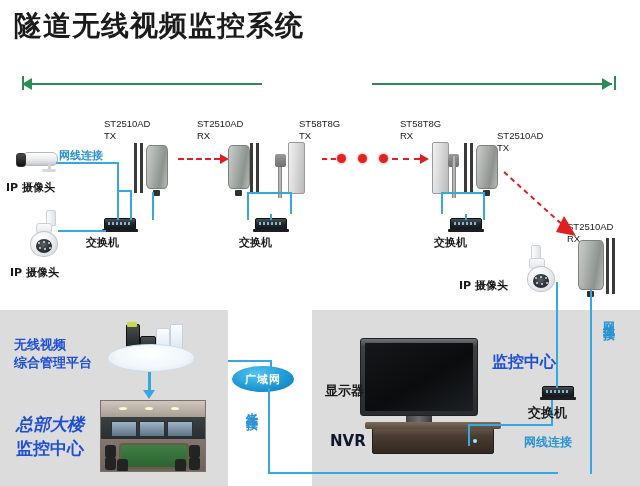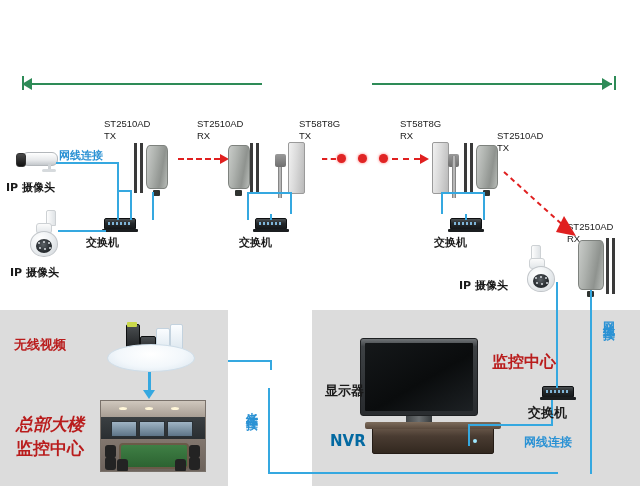--- a/index.html
+++ b/index.html
@@ -19,21 +19,21 @@
   }
 
   
   .greenline{background:#2e8b57;height:2px;}
   .gtxt{color:#2e8b57;font-size:15px;font-weight:bold;}
 
   
   .devlabel{font-size:9.5px;color:#222;line-height:1.25;font-family:"Liberation Sans",sans-serif;}
   .cnlabel{font-size:11px;color:#1a1a1a;font-weight:bold;}
   .bluelabel{color:#2b92d4;font-weight:bold;}
-  .redlabel{color:#b91c1c;font-weight:bold;}
+  .redlabel{color:#1d4ed8;font-weight:bold;}
 
   
   .panel{background:#dcdcdc;}
 
   
   .cable{background:#35a8e0;}
   .cable-v{width:2px;}
   .cable-h{height:2px;}
 
   
@@ -151,20 +151,21 @@
   }
   .wan span{color:#ffffff;font-size:11px;font-weight:bold;letter-spacing:1px;}
 
   .vtext{writing-mode:vertical-rl;text-orientation:upright;letter-spacing:2px;}
 </style>
 </head>
 <body>
 
 <div id="stage">
 
+  <div class="abs nosel" id="title">隧道无线视频监控系统</div>
 
   <div class="abs greenline" style="left:30px;top:83px;width:232px;"></div>
   <div class="abs" style="left:22px;top:78px;width:0;height:0;border-top:6px solid transparent;border-bottom:6px solid transparent;border-right:10px solid #2e8b57;"></div>
   <div class="abs greenline" style="left:22px;top:76px;width:2px;height:14px;"></div>
 
 
   <div class="abs greenline" style="left:372px;top:83px;width:240px;"></div>
   <div class="abs" style="left:602px;top:78px;width:0;height:0;border-top:6px solid transparent;border-bottom:6px solid transparent;border-left:10px solid #2e8b57;"></div>
   <div class="abs greenline" style="left:614px;top:76px;width:2px;height:14px;"></div>
 
@@ -315,20 +316,21 @@
     <div class="abs pole-d" style="left:34px;top:0px;height:56px;"></div>
   </div>
 
   <div class="abs cable cable-v" style="left:556px;top:282px;height:28px;"></div>
   <div class="abs cable cable-v" style="left:590px;top:290px;height:20px;"></div>
 
   <div class="abs panel" style="left:0px;top:310px;width:228px;height:176px;"></div>
   <div class="abs panel" style="left:312px;top:310px;width:328px;height:176px;"></div>
 
   <div class="abs nosel cnlabel redlabel" style="left:14px;top:336px;font-size:13px;">无线视频</div>
+  <div class="abs nosel cnlabel redlabel" style="left:14px;top:354px;font-size:13px;">综合管理平台</div>
 
   <div class="abs" style="left:104px;top:322px;width:92px;height:48px;">
     <div class="abs srv srv-dark" style="left:22px;top:2px;width:12px;height:28px;"></div>
     <div class="abs srv srv-dark" style="left:36px;top:14px;width:14px;height:18px;"></div>
     <div class="abs srv srv-light" style="left:52px;top:6px;width:12px;height:26px;"></div>
     <div class="abs srv srv-light" style="left:66px;top:2px;width:11px;height:30px;"></div>
     <div class="abs" style="left:23px;top:0px;width:10px;height:5px;background:#c9d84a;border-radius:1px;"></div>
     <div class="abs disc" style="left:3px;top:22px;"></div>
   </div>
 
@@ -349,20 +351,23 @@
     <div class="ph-scr" style="left:66px;width:24px;"></div>
     <div class="ph-table"></div>
     <div class="ph-chair" style="left:4px;top:44px;"></div>
     <div class="ph-chair" style="left:4px;top:56px;"></div>
     <div class="ph-chair" style="left:16px;top:58px;"></div>
     <div class="ph-chair" style="left:88px;top:44px;"></div>
     <div class="ph-chair" style="left:88px;top:56px;"></div>
     <div class="ph-chair" style="left:74px;top:58px;"></div>
   </div>
 
+  <div class="abs wan" style="left:232px;top:366px;">
+    <span>广域网</span>
+  </div>
 
   <div class="abs cable cable-h" style="left:228px;top:360px;width:44px;"></div>
   <div class="abs cable cable-v" style="left:270px;top:360px;height:10px;"></div>
   <div class="abs cable cable-v" style="left:268px;top:388px;height:86px;"></div>
   <div class="abs cable cable-h" style="left:268px;top:472px;width:290px;"></div>
 
   <div class="abs nosel cnlabel bluelabel vtext" style="left:243px;top:402px;font-size:12px;">光纤连接</div>
 
   <div class="abs nosel redlabel" style="left:492px;top:352px;font-size:16px;">监控中心</div>
 
@@ -372,21 +377,21 @@
     </div>
     <div class="abs mon-neck" style="left:46px;top:78px;"></div>
     <div class="abs mon-foot" style="left:27px;top:92px;"></div>
   </div>
   <div class="abs nosel cnlabel" style="left:325px;top:382px;font-size:13px;">显示器</div>
 
   <div class="abs nvr" style="left:372px;top:426px;">
     <div class="nvr-top"></div>
     <div class="nvr-led"></div>
   </div>
-  <div class="abs nosel" style="left:330px;top:432px;font-size:15px;color:#0369a1;font-weight:bold;">NVR</div>
+  <div class="abs nosel" style="left:330px;top:432px;font-size:15px;color:#0f172a;font-weight:bold;">NVR</div>
 
   <div class="abs cable cable-v" style="left:468px;top:424px;height:22px;"></div>
   <div class="abs cable cable-h" style="left:468px;top:424px;width:84px;"></div>
   <div class="abs cable cable-v" style="left:551px;top:396px;height:30px;"></div>
 
   <div class="abs switch" style="left:542px;top:386px;">
     <div class="switch-base"></div>
   </div>
   <div class="abs nosel cnlabel" style="left:528px;top:404px;font-size:13px;">交换机</div>
 

